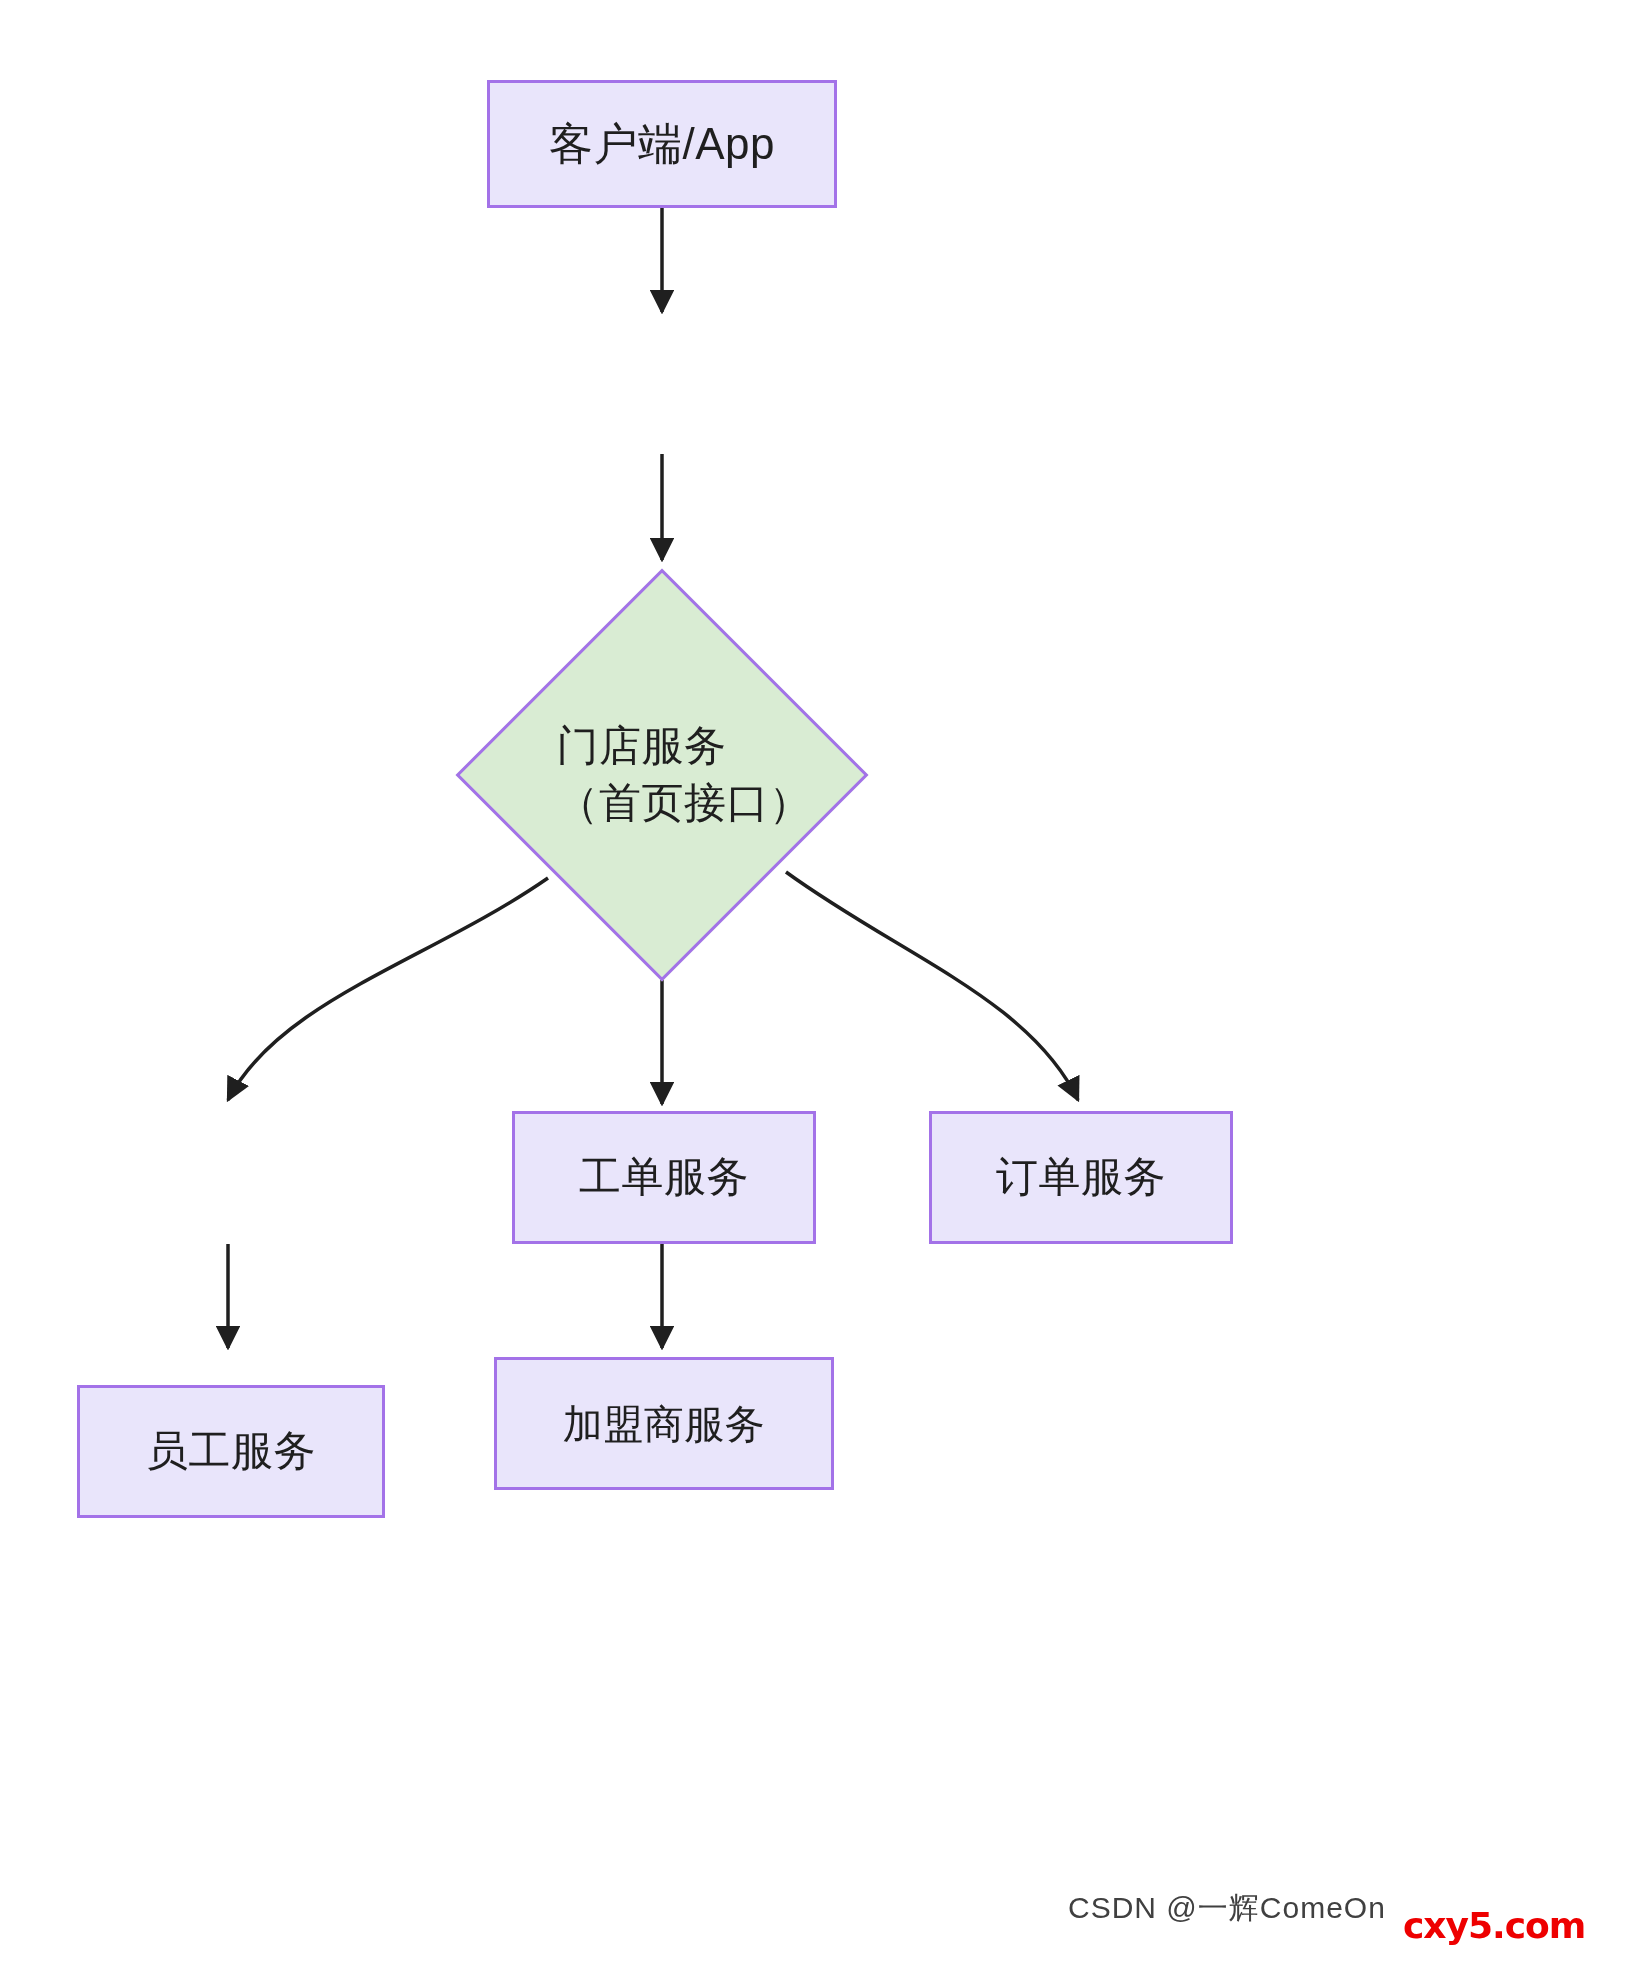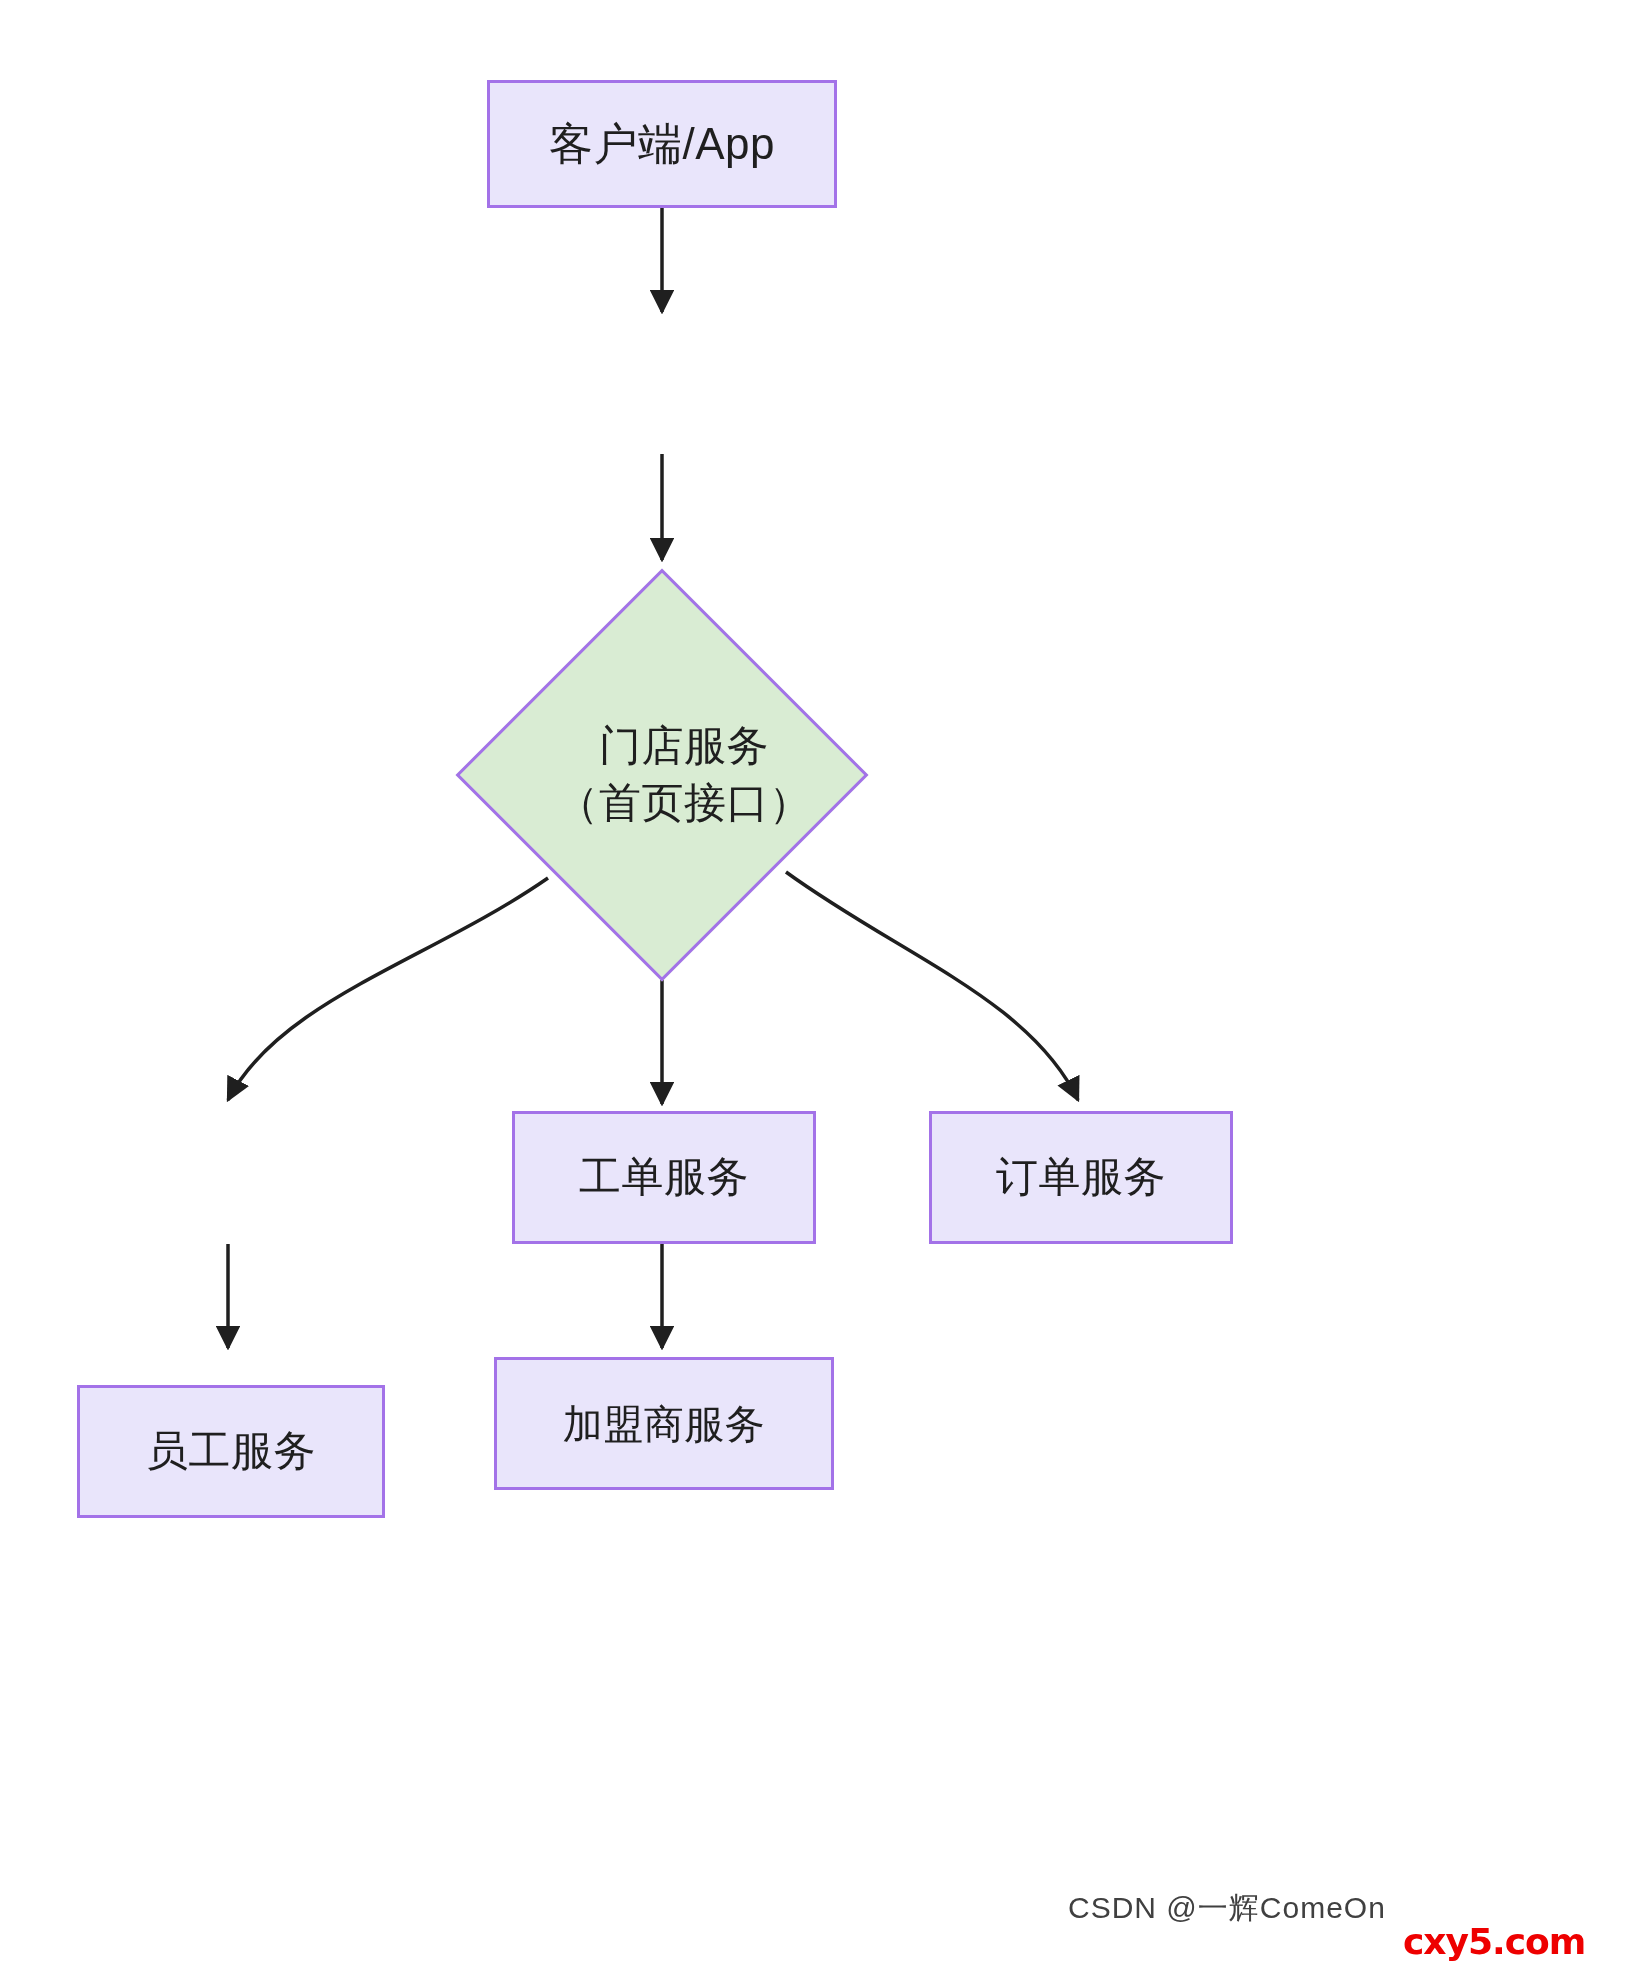--- a/index.html
+++ b/index.html
@@ -24,21 +24,21 @@
     width: 1636px;
     height: 1966px;
     pointer-events: none;
   }
   .node {
     position: absolute;
     box-sizing: border-box;
     display: flex;
     align-items: center;
     justify-content: center;
-    text-align: center;
+    text-align: left;
     color: #1f1f1f;
     line-height: 1.35;
     white-space: pre-line;
     letter-spacing: 0.5px;
   }
   .node.rect {
     background: #e9e5fb;
     border: 3px solid #a372e8;
   }
   .node.rounded {
@@ -73,21 +73,20 @@
   }
   #watermark-logo {
     position: absolute;
     color: #ee0000;
     font-weight: bold;
     font-size: 36px;
     letter-spacing: -1px;
     white-space: nowrap;
     font-family: "DejaVu Sans", sans-serif;
     user-select: none;
-    margin-top: 16px;
   }
 </style>
 </head>
 <body>
 
 <div id="canvas">
 
   <svg id="edges" viewBox="0 0 1636 1966" xmlns="http://www.w3.org/2000/svg">
     <defs>
       <marker id="arrow" viewBox="0 0 10 10" refX="9" refY="5" markerWidth="7" markerHeight="7" orient="auto-start-reverse">

